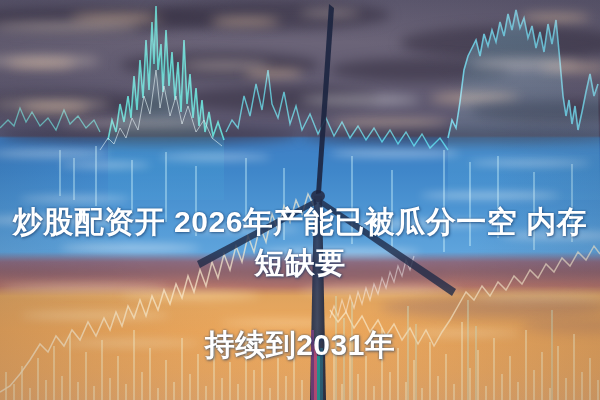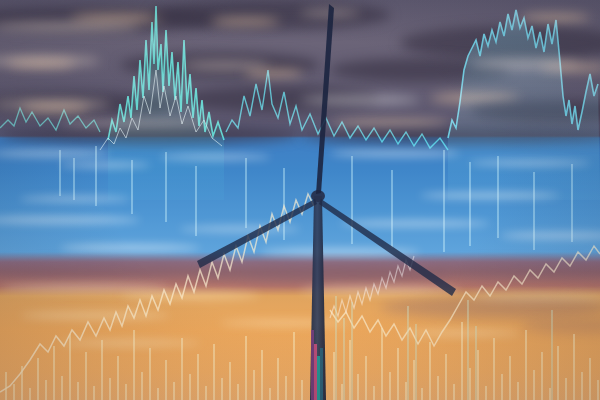--- a/index.html
+++ b/index.html
@@ -377,15 +377,17 @@
     <polygon points="316,194 321,193 334,8 329,4" fill="#1c2540" opacity=".9"></polygon>
 
     <polygon points="315,199 317,204 200,268 197,261" fill="#1f2a47" opacity=".8"></polygon>
 
     <polygon points="321,199 319,204 452,296 456,289" fill="#1f2a47" opacity=".8"></polygon>
   </svg>
 
   <div class="layer" id="vignette"></div>
 
   <div id="headline">
+    <span class="ln">炒股配资开 2026年产能已被瓜分一空 内存短缺要</span>
+    <span class="ln">持续到2031年</span>
   </div>
 
 </div>
 
 </body></html>

